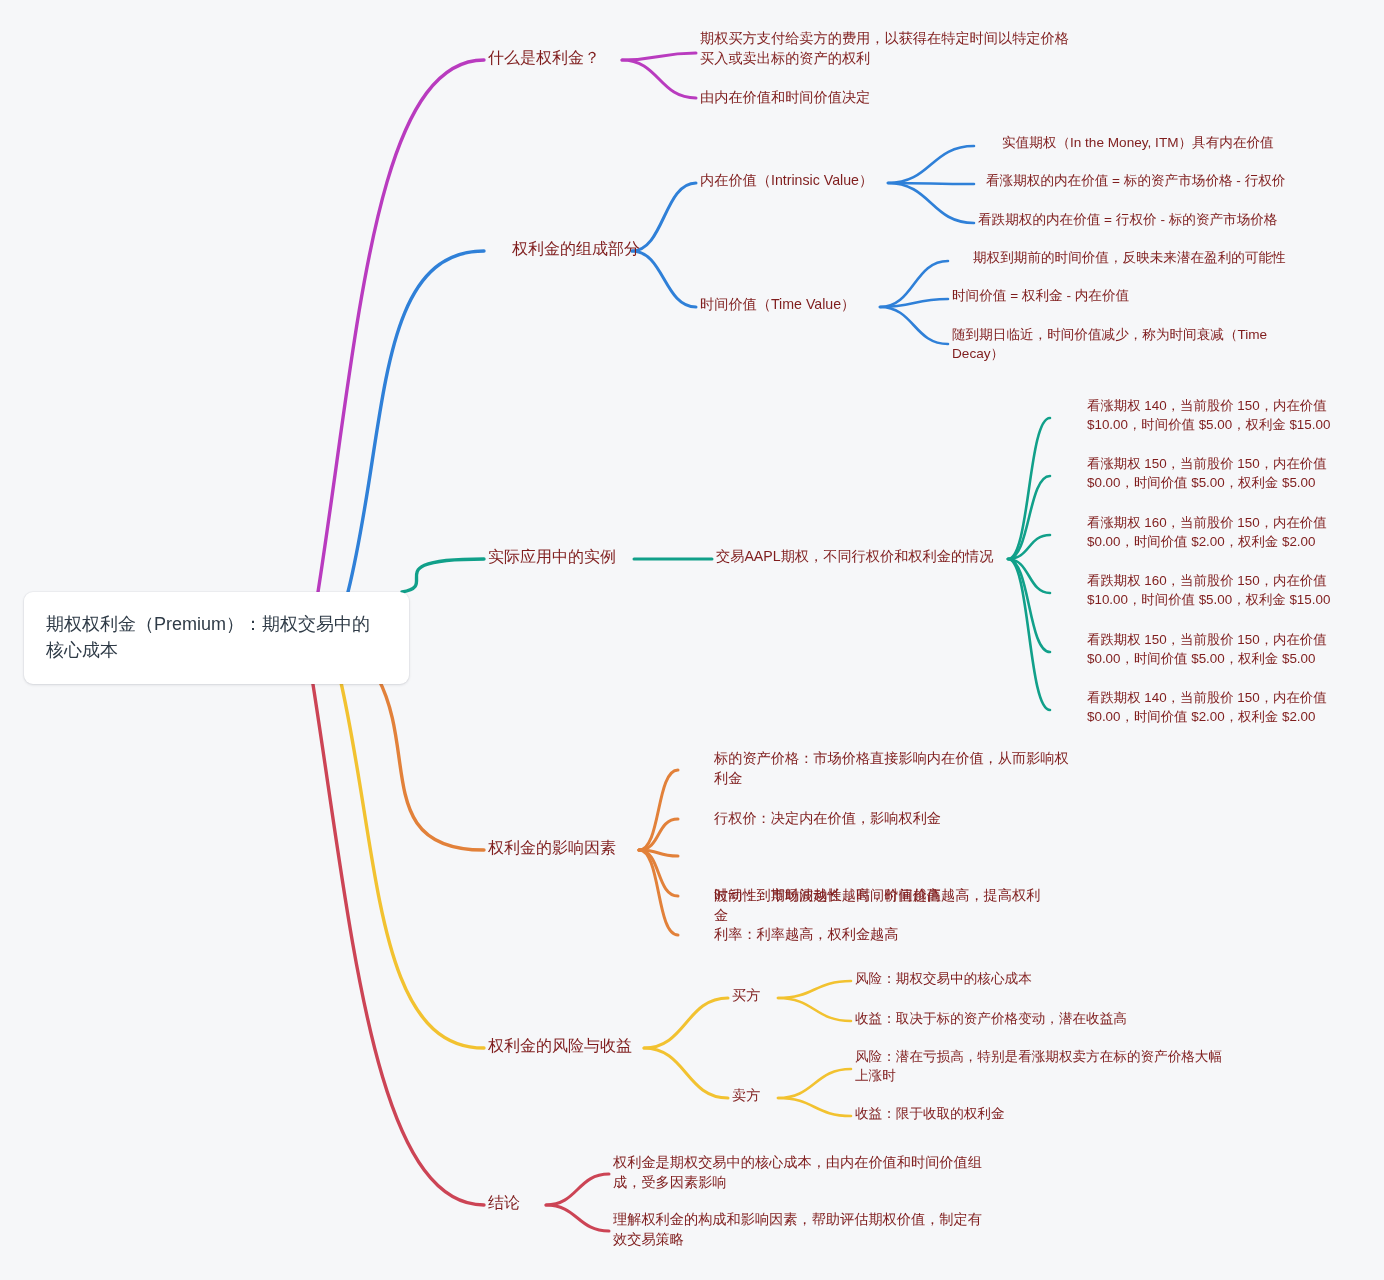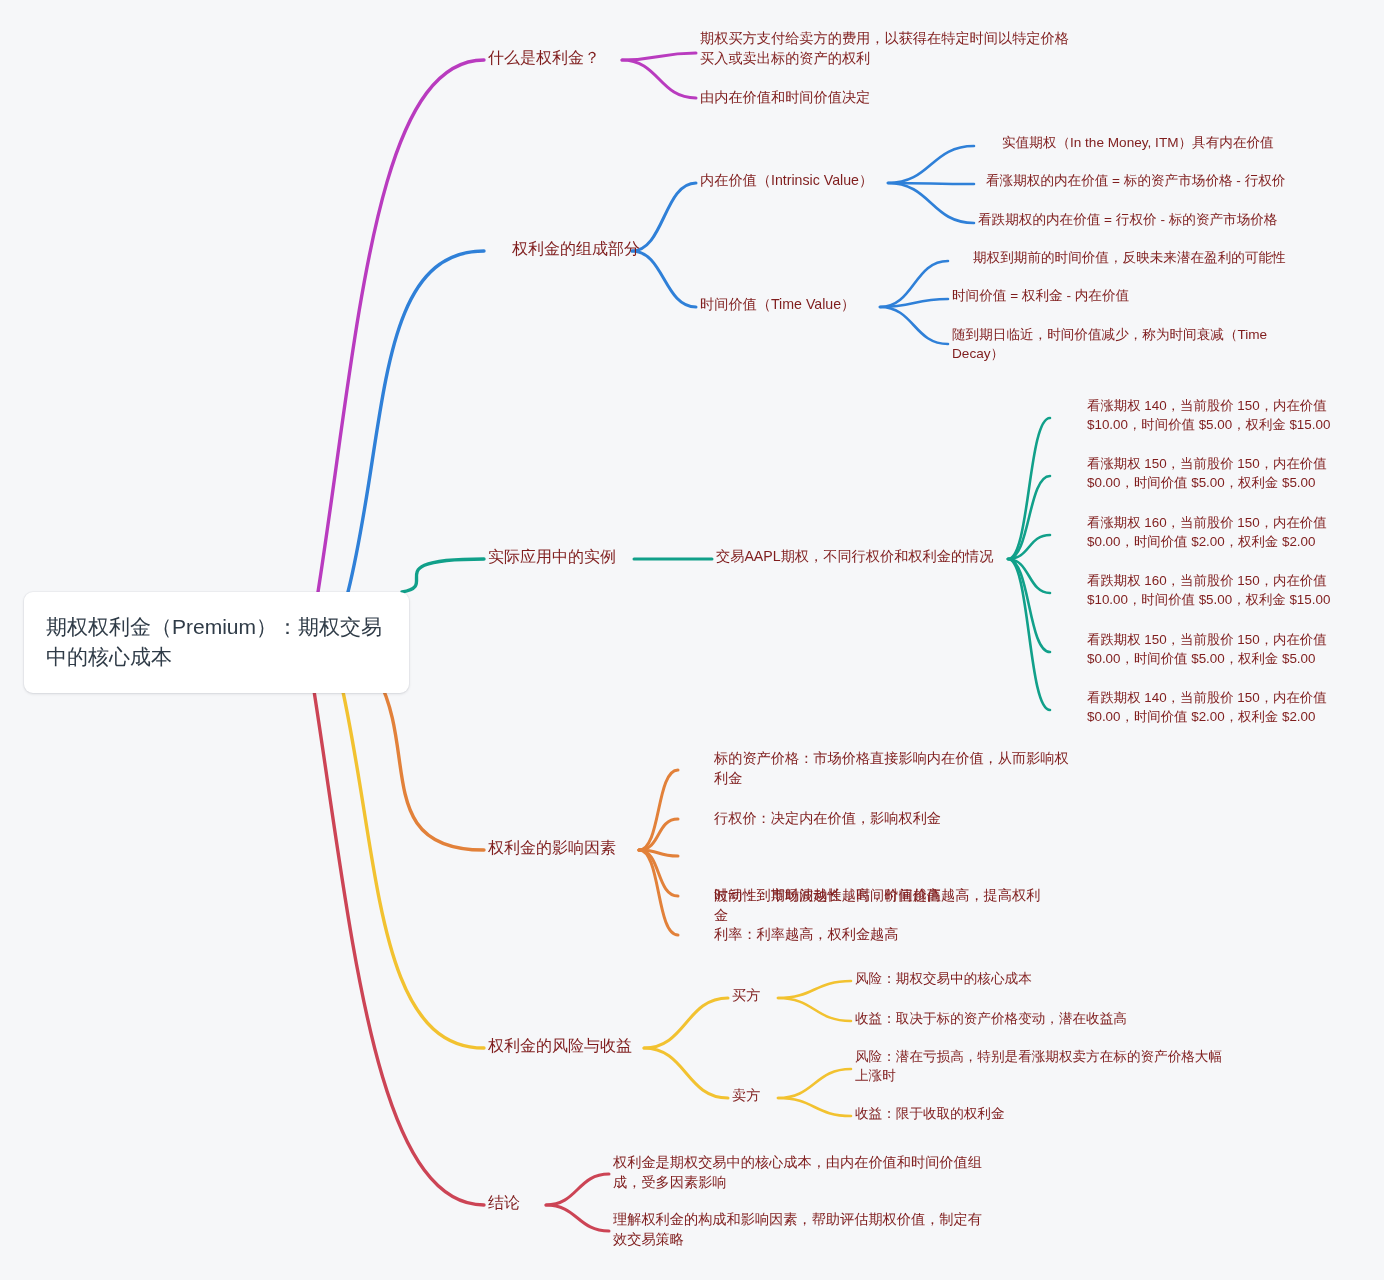--- a/index.html
+++ b/index.html
@@ -31,21 +31,21 @@
     color: #7f1d1d;
     line-height: 1.42;
     white-space: pre-wrap;
     box-sizing: border-box;
   }
   .node.root {
     background: #ffffff;
     border-radius: 9px;
     box-shadow: 0 1px 3px rgba(20,30,50,0.13), 0 0 0 1px rgba(20,30,50,0.03);
     padding: 20px 22px 21px 22px;
-    font-size: 21px;
+    font-size: 18px;
     line-height: 1.42;
     color: #2f3b47;
   }
   .node.lvl1 { font-size: 16px; }
   .node.lvl2 { font-size: 14.2px; }
   .node.lvl3 { font-size: 13.6px; }
   .node.example { font-size: 13.4px; }
 </style>
 </head>
 <body>

